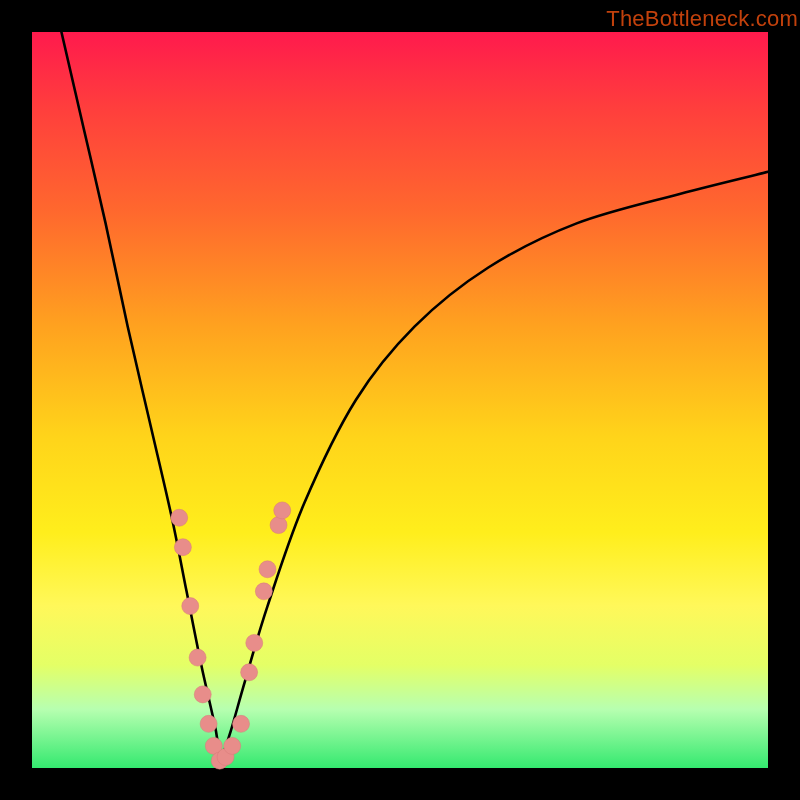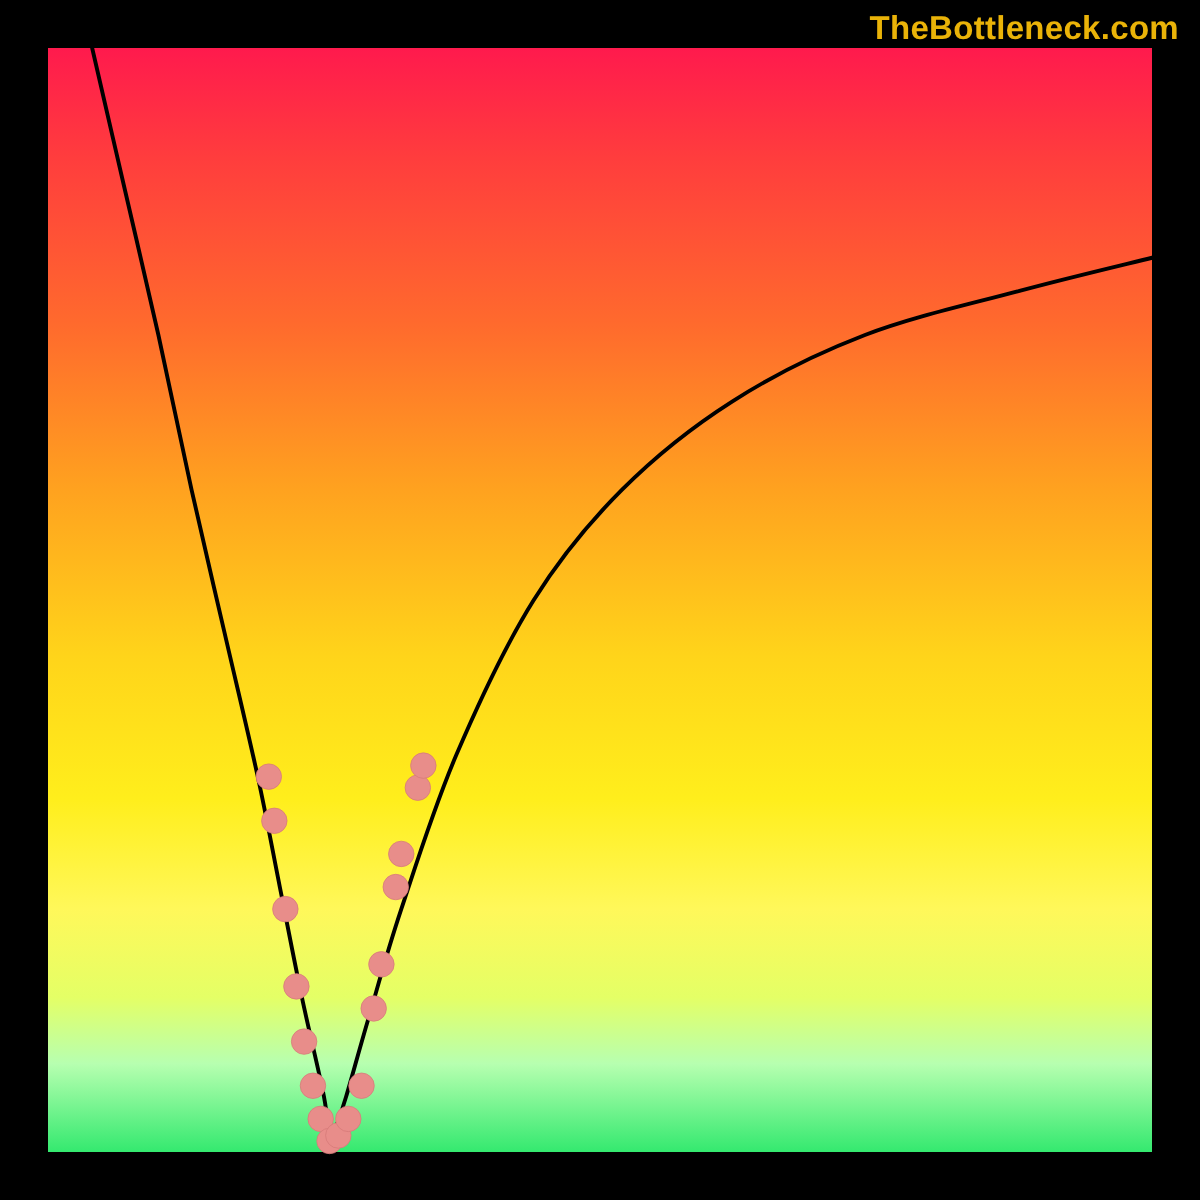--- a/index.html
+++ b/index.html
@@ -25,24 +25,24 @@
       #ffd41a 55%,
       #ffee1c 68%,
       #fff85a 78%,
       #e4ff66 86%,
       #b7ffb0 92%,
       #34e96f 100%);
   }
   .attribution {
     position: absolute;
     top: 6px;
-    right: 14px;
-    color: #eab308;
+    right: 2px;
+    color: #c2410c;
     font-size: 22px;
-    font-weight: 700;
+    font-weight: 400;
     letter-spacing: 0.2px;
     user-select: none;
   }
   svg {
     position: absolute;
     left: 0;
     top: 0;
   }
   .curve {
     fill: none;

